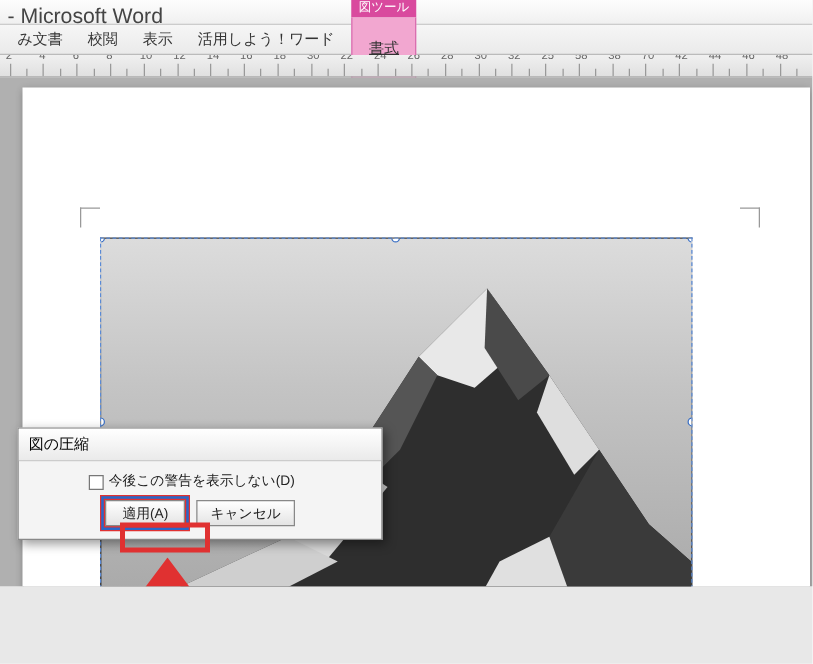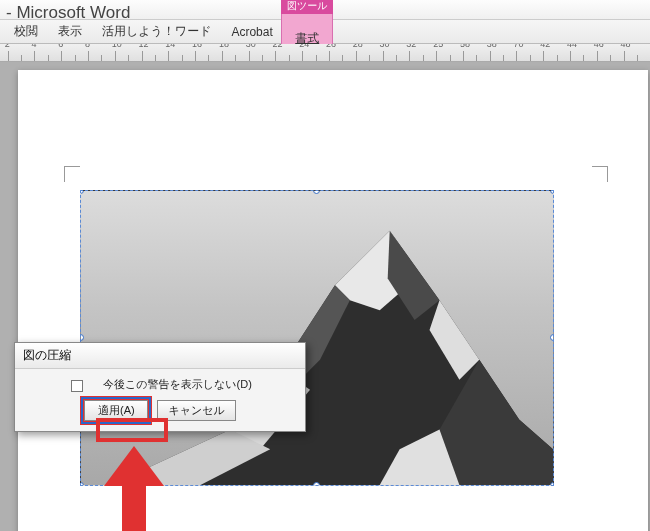--- a/index.html
+++ b/index.html
@@ -82,21 +82,21 @@
   }
   .ruler-tick.major { height: 10px; }
   .ruler-label {
     position: absolute;
     top: -12px;
     left: -4px;
     font-size: 9px;
   }
   .doc-area {
     background: #b0b0b0;
-    height: 469px;
+    height: 407px;
     position: relative;
     overflow: hidden;
   }
   .page {
     position: absolute;
     top: 8px;
     left: 18px;
     width: 630px;
     height: 520px;
     background: #fff;
@@ -147,21 +147,21 @@
     font-size: 12px;
     background: linear-gradient(#fff,#eaeaea);
     border-bottom: 1px solid #ccc;
   }
   .dlg-body {
     padding: 8px 10px 10px;
     font-size: 11px;
     color: #222;
   }
   .dlg-msg { margin-bottom: 10px; line-height: 1.4; }
-  .dlg-check { display: flex; align-items: flex-end; gap: 20px; margin-bottom: 8px; padding-left: 46px;}
+  .dlg-check { display: flex; align-items: flex-end; gap: 4px; margin-bottom: 8px; padding-left: 46px;}
   .dlg-check .cb {
     width:12px; height:12px; border:1px solid #777; background:#fff;
   }
   .dlg-buttons { text-align: center; }
   .btn {
     display: inline-block;
     min-width: 64px;
     padding: 2px 10px;
     margin: 0 3px;
     background: linear-gradient(#fff,#e4e4e4);
@@ -193,20 +193,21 @@
   }
 </style>
 </head>
 <body>
 
 <div class="title-bar">
   <span>- Microsoft Word</span>
 </div>
 
 <div class="menu-bar">
+  <div class="menu-item">み文書</div>
   <div class="menu-item">校閲</div>
   <div class="menu-item">表示</div>
   <div class="menu-item">活用しよう！ワード</div>
   <div class="menu-item">Acrobat</div>
   <div class="context-tab-group">
     <span class="context-tab-label">図ツール</span>
     <span class="context-tab">書式</span>
   </div>
 </div>
 

